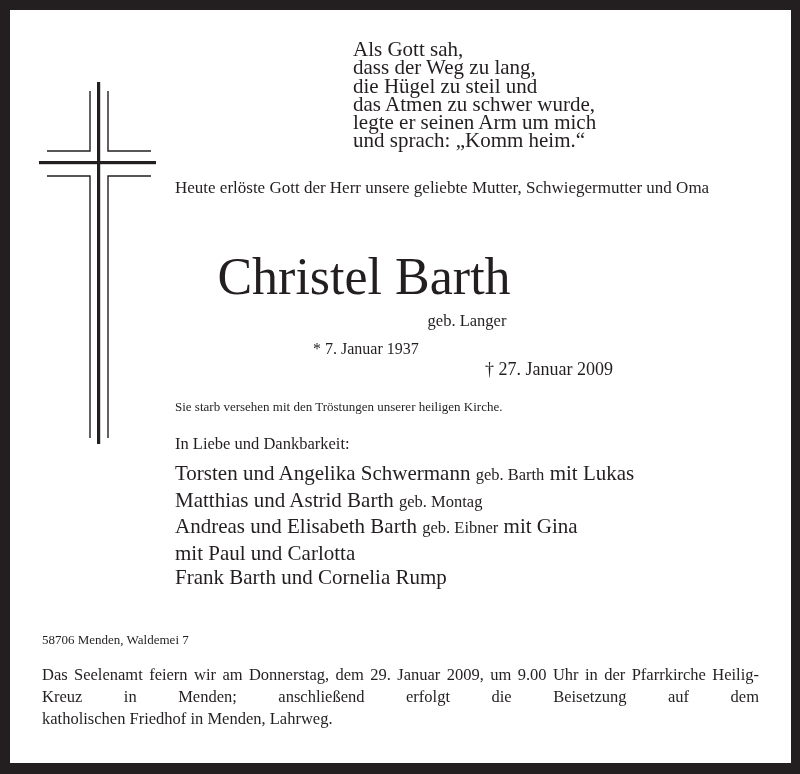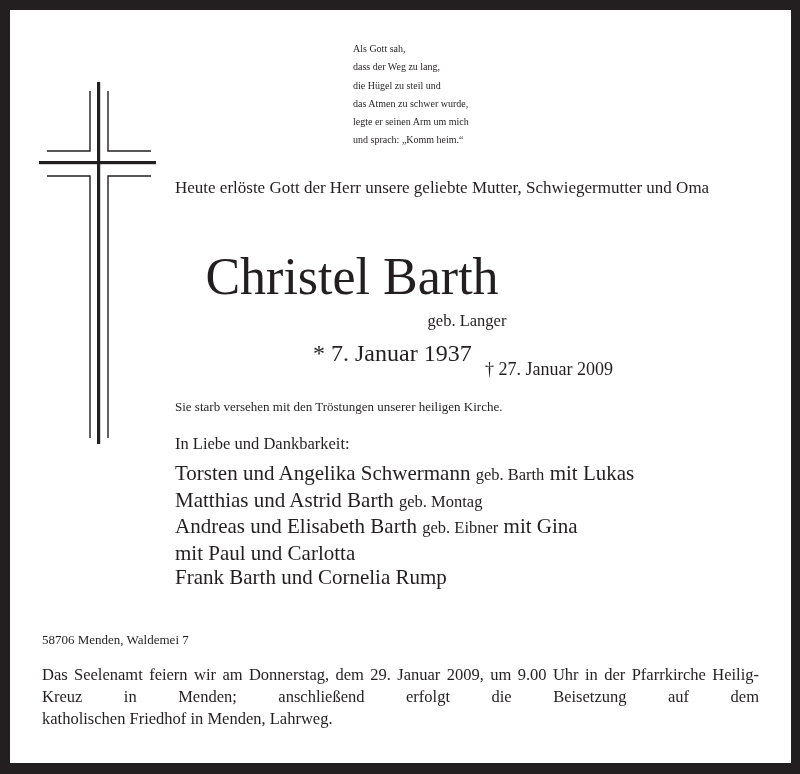--- a/index.html
+++ b/index.html
@@ -1,25 +1,25 @@
 <!DOCTYPE html>
 <html><head>
 <meta charset="utf-8">
 <style>
   html, body { margin:0; padding:0; background:#231f20; }
   body { width:800px; height:774px; position:relative; overflow:hidden; }
   .frame { position:absolute; left:10px; top:10px; width:781px; height:753px; background:#ffffff; }
   .serif { font-family: "Liberation Serif", "DejaVu Serif", serif; color:#231f20; }
   .abs { position:absolute; white-space:nowrap; }
-  .poem { left:353px; top:40px; font-size:10px; line-height:18.3px;font-family:Liberation Serif, serif; }
+  .poem { left:353px; top:40px; font-size:21px; line-height:18.3px;font-family:Liberation Serif, serif; }
   .poem div { white-space:nowrap; }
   .intro { left:175px; top:177px; width:584px; font-size:17px; line-height:22px; text-align:justify; text-align-last:left; white-space:normal; }
-  .name { left:0; width:704px; top:247px; font-size:52px; line-height:60px; text-align:center; }
+  .name { left:0; width:704px; top:247px; font-size:52px; line-height:60px; text-align:center;padding-left:12px; }
   .nee { left:0; width:800px; top:311px; font-size:16.5px; text-align:center; transform:translateX(67px); }
-  .born { left:313px; top:340px; font-size:24px;text-align:center; }
+  .born { left:313px; top:340px; font-size:16px;text-align:center; }
   .died { left:485px; top:359px; font-size:18px; }
   .sacr { left:175px; top:399px; font-size:13px; }
   .love { left:175px; top:434px; font-size:16.5px; }
   .mourners { left:175px; top:461px; font-size:21px; line-height:24.5px; }
   .mourners .small { font-size:16.5px; }
   .address { left:42px; top:632px; font-size:13px; }
   .service { left:42px; top:664px; width:717px; font-size:16.5px; line-height:22px; text-align:justify; white-space:normal; }
   .service .last { text-align:left; }
   svg.cross { position:absolute; left:0; top:0; }
 </style>

